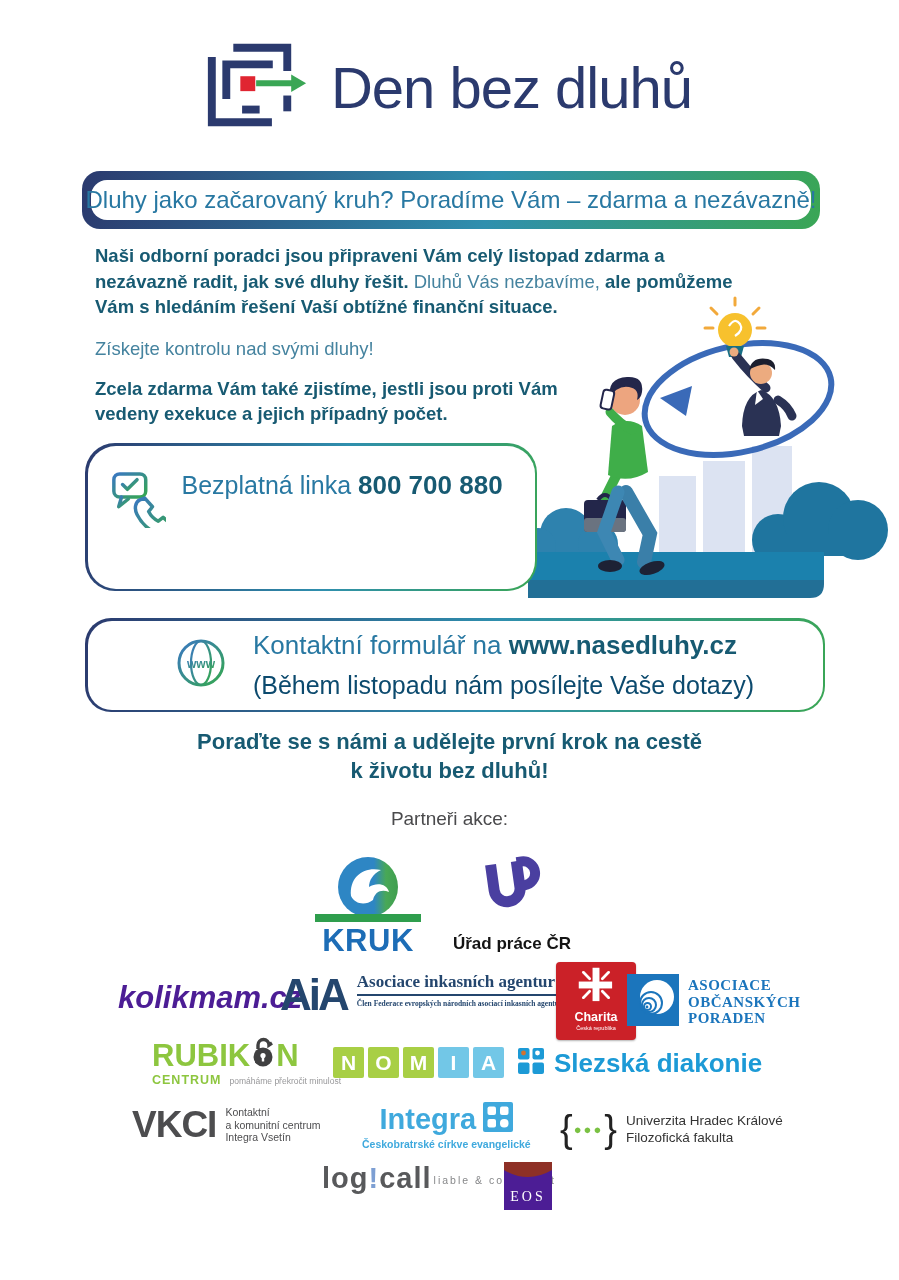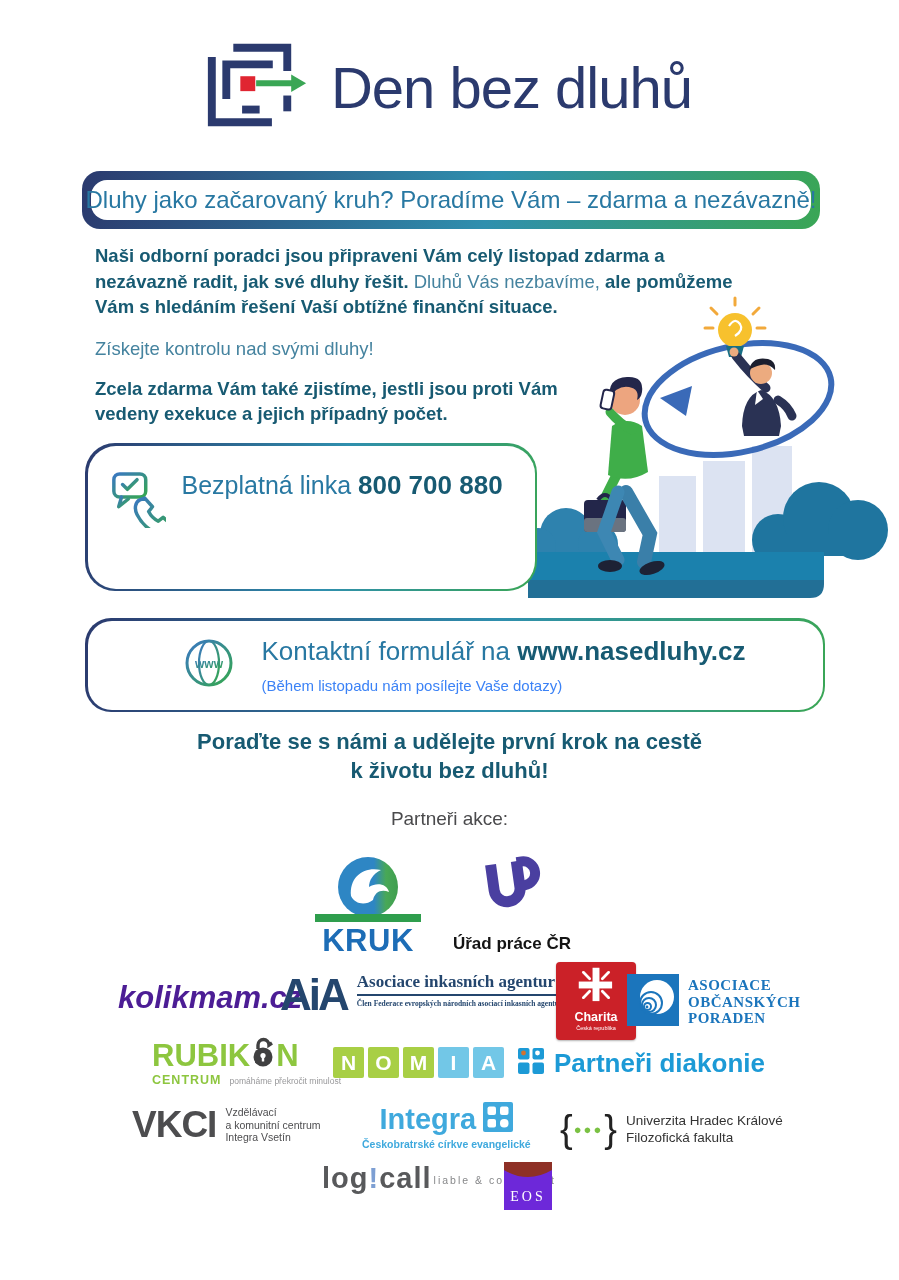--- a/index.html
+++ b/index.html
@@ -31,21 +31,21 @@
   .avail{font-size:21px;color:#45839f;line-height:27px;margin-top:12px;white-space:nowrap;}
   .avail b{color:#175a72;}
 
   .illu{left:528px;top:296px;width:371px;height:312px;z-index:1;}
 
   .web-box{left:85px;top:618px;width:740px;height:94px;border-radius:26px;padding:2.5px;z-index:3;}
   .web-inner{border-radius:24px;display:flex;align-items:center;justify-content:center;gap:26px;padding-left:19px;}
   .web-text{display:flex;flex-direction:column;}
   .web-line{font-size:26px;color:#2878a2;white-space:nowrap;}
   .web-line b{color:#175a72;}
-  .web-note{font-size:15px;color:#3b82f6;margin-top:10px;}
+  .web-note{font-size:25px;color:#0c4a6e;margin-top:10px;}
 
   .closing{left:0;top:727px;width:899px;text-align:center;font-size:22px;font-weight:bold;
     color:#175a72;line-height:29px;}
   .partners-heading{left:0;top:808px;width:899px;text-align:center;font-size:19px;color:#4a4a4c;}
 
   
   .lg{display:flex;align-items:center;}
   .lg-kruk{left:312px;top:856px;flex-direction:column;width:112px;}
   .kruk-bar{width:106px;height:8px;background:#2f9e4d;margin-top:-8px;}
   .kruk-name{font-size:31px;font-weight:800;color:#1d6db6;margin-top:1px;letter-spacing:0.5px;}
@@ -97,21 +97,21 @@
   .lg-uhk{left:560px;top:1108px;gap:9px;}
   .uhk-braces{display:flex;align-items:center;font-size:38px;color:#222;font-weight:400;}
   .uhk-dots{font-size:13px;color:#7ac143;letter-spacing:2px;margin:0 1px;}
   .uhk-text{font-size:13.5px;color:#333;line-height:16.5px;}
 
   .lg-logicall{left:322px;top:1162px;flex-direction:row;align-items:center;}
   .logicall-name{font-size:29px;font-weight:600;color:#58595b;letter-spacing:1px;}
   .logicall-bang{color:#7d9fd3;}
   .logicall-sub{font-size:10.5px;color:#87888a;letter-spacing:2px;margin-top:2px;margin-left:2px;}
 
-  .lg-eos{left:504px;top:1162px;width:48px;height:48px;background:#6d28d9;position:absolute;}
+  .lg-eos{left:504px;top:1162px;width:48px;height:48px;background:#4c1d95;position:absolute;}
   .eos-name{position:absolute;bottom:5px;left:0;width:100%;text-align:center;
     font-family:"Liberation Serif",serif;font-size:14px;color:#fff;letter-spacing:3px;}
 </style>
 </head>
 <body>
 
 <div class="abs header">
   <span>
     <svg width="100" height="90" viewBox="0 0 114 96">
       <g stroke="#2b3a6e" stroke-width="9" fill="none">
@@ -384,27 +384,27 @@
       <g fill="#1c9ad6">
         <rect x="2" y="2" width="11.5" height="11.5" rx="2"></rect>
           <rect x="16.5" y="2" width="11.5" height="11.5" rx="2"></rect>
         <rect x="2" y="16.5" width="11.5" height="11.5" rx="2"></rect>
           <rect x="16.5" y="16.5" width="11.5" height="11.5" rx="2"></rect>
       </g>
       <circle cx="7.5" cy="7" r="2.4" fill="#d2722f"></circle>
       <circle cx="21.5" cy="7" r="2.4" fill="#fff"></circle>
     </svg>
   </span>
-  <span class="slezska-name">Partneři diakonie</span>
+  <span class="slezska-name">Slezská diakonie</span>
 </div>
 
 <div class="abs lg lg-vkci">
   <span class="vkci-abbr">VKCI</span>
   <div class="vkci-desc">
-    <div>Vzdělávací</div>
+    <div>Kontaktní</div>
     <div>a komunitní centrum</div>
     <div>Integra Vsetín</div>
   </div>
 </div>
 
 <div class="abs lg lg-diakonie">
   <div class="diakonie-row">
     <span class="diakonie-name">Integra</span>
     <span>
       <svg width="30" height="30" viewBox="0 0 30 30">

